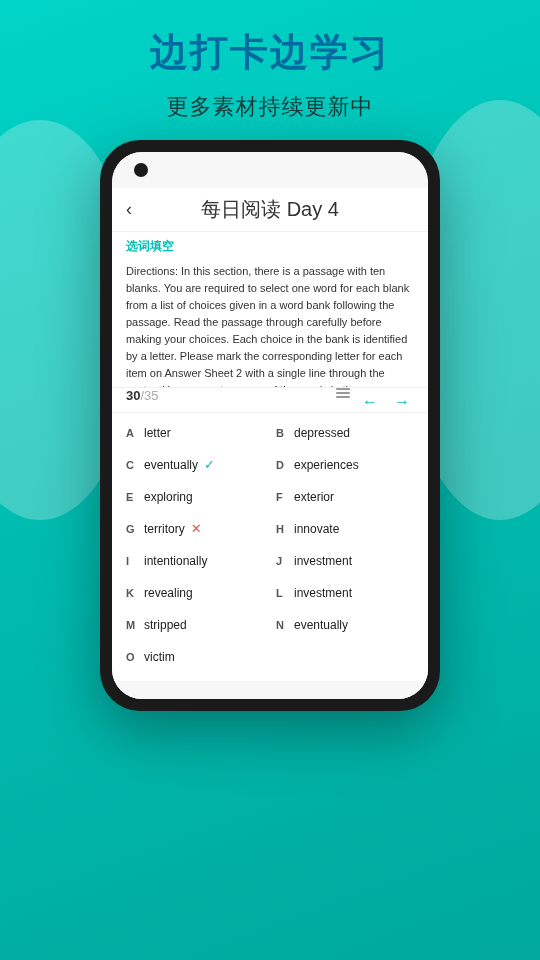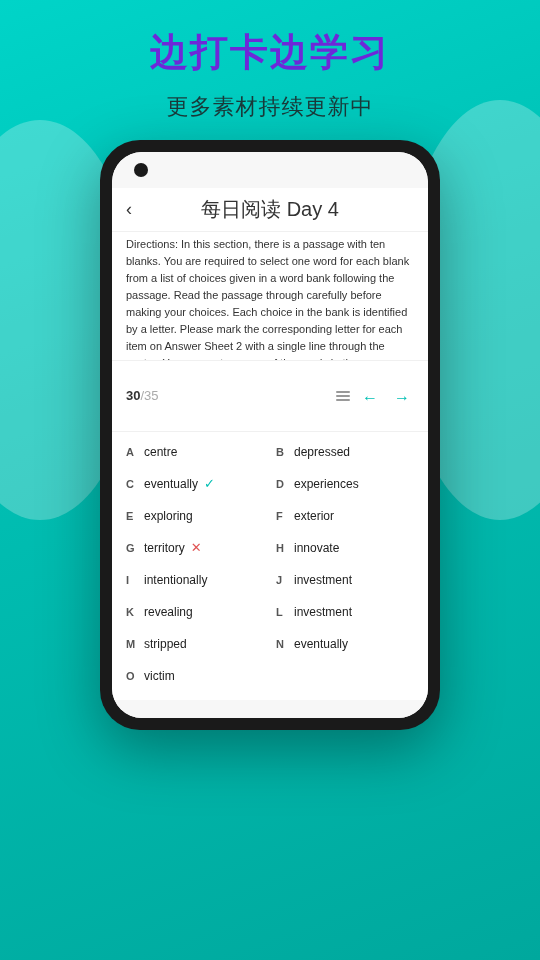--- a/index.html
+++ b/index.html
@@ -34,21 +34,21 @@
 
     .header-area {
       text-align: center;
       padding: 30px 20px 18px;
       position: relative;
       z-index: 2;
     }
     .header-title {
       font-size: 38px;
       font-weight: 700;
-      color: #6d28d9;
+      color: #0369a1;
       letter-spacing: 2px;
       line-height: 1.2;
     }
     .header-subtitle {
       font-size: 22px;
       font-weight: 500;
       color: #1a3a3a;
       margin-top: 16px;
       letter-spacing: 1px;
     }
@@ -125,22 +125,21 @@
       font-size: 11px;
       line-height: 1.55;
       color: #333;
       padding: 4px 14px 8px;
       max-height: 128px;
       overflow: hidden;
     }
 
     .bottom-bar {
       display: flex;
-      align-items: center;
-      padding: 23px 14px;
+      padding: 0 14px;
       border-top: 1px solid #f0f0f0;
       border-bottom: 1px solid #f0f0f0;
       background: #fff;
     }
     .progress-text {
       font-size: 13px;
       color: #333;
       font-weight: 600;
     }
     .progress-total {
@@ -233,20 +232,21 @@
     </div>
 
     <div class="app-content">
 
       <div class="nav-bar">
         <span class="nav-back">‹</span>
         <span class="nav-title">每日阅读 Day 4</span>
         <span class="nav-spacer"></span>
       </div>
 
+      <div class="section-label">选词填空</div>
 
       <div class="passage-text">Directions: In this section, there is a passage with ten blanks. You are required to select one word for each blank from a list of choices given in a word bank following the passage. Read the passage through carefully before making your choices. Each choice in the bank is identified by a letter. Please mark the corresponding letter for each item on Answer Sheet 2 with a single line through the centre. You may not use any of the words in the</div>
 
       <div class="bottom-bar">
         <span class="progress-text">
           <span>30</span><span class="progress-total">/35</span>
         </span>
         <div class="menu-icon">
           <div class="menu-line"></div>
           <div class="menu-line"></div>
@@ -254,21 +254,21 @@
         </div>
         <div class="nav-arrows">
           <span class="arrow-btn arrow-left">←</span>
           <span class="arrow-btn arrow-right">→</span>
         </div>
       </div>
 
       <div class="word-grid" id="word-grid">
           <div class="word-cell">
             <span class="word-letter">A</span>
-            <span class="word-text">centre</span>
+            <span class="word-text">letter</span>
           </div>
           <div class="word-cell">
             <span class="word-letter">B</span>
             <span class="word-text">depressed</span>
           </div>
           <div class="word-cell">
             <span class="word-letter">C</span>
             <span class="word-text">eventually</span>
             <span class="word-check">✓</span>
           </div>

